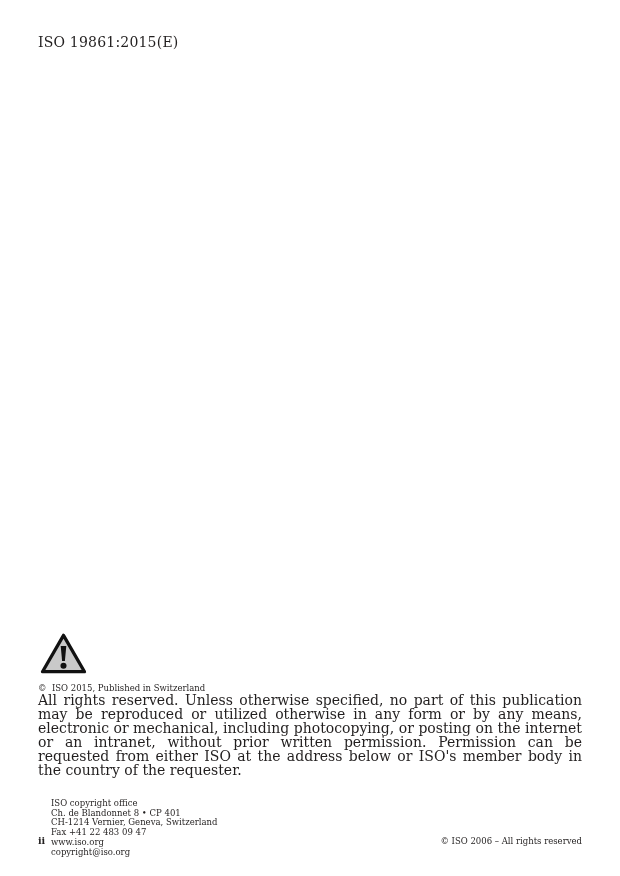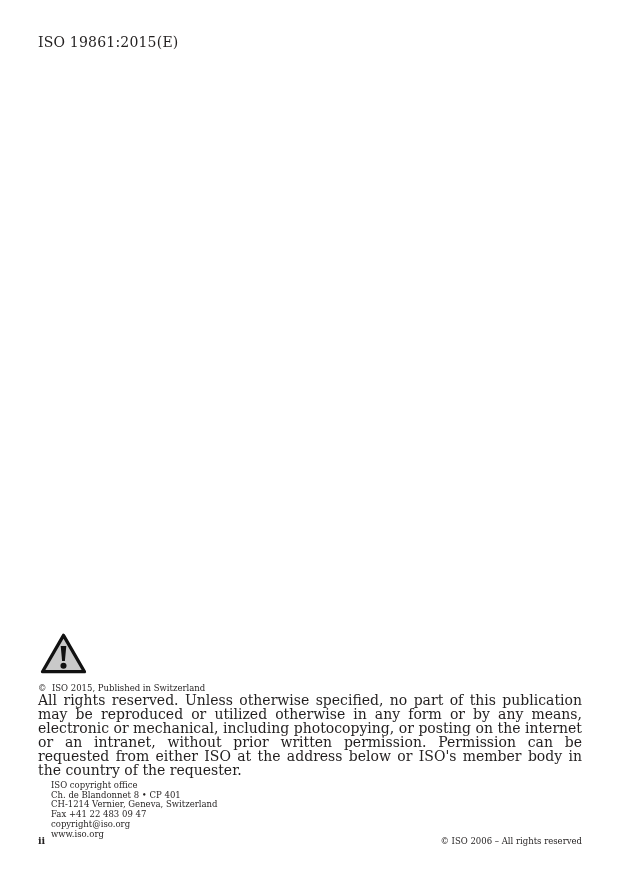--- a/index.html
+++ b/index.html
@@ -52,21 +52,21 @@
     margin-top: 8px;
     font-size: 8.5px;
     white-space: pre-wrap;
   }
   .rights-paragraph {
     font-size: 14px;
     line-height: 14px;
     text-align: justify;
   }
   .address-block {
-    margin-top: 4px;
+    margin-top: 22px;
     margin-left: 13px;
     font-size: 8.5px;
     line-height: 9.7px;
   }
   .page-footer {
     position: absolute;
     left: 38px;
     right: 38px;
     top: 835px;
     display: flex;
@@ -98,22 +98,22 @@
 
     <div class="published-line">©  ISO 2015, Published in Switzerland</div>
 
     <p class="rights-paragraph">All rights reserved. Unless otherwise specified, no part of this publication may be reproduced or utilized otherwise in any form or by any means, electronic or mechanical, including photocopying, or posting on the internet or an intranet, without prior written permission. Permission can be requested from either ISO at the address below or ISO's member body in the country of the requester.</p>
 
     <div class="address-block">
       <div>ISO copyright office</div>
       <div>Ch. de Blandonnet 8 • CP 401</div>
       <div>CH-1214 Vernier, Geneva, Switzerland</div>
       <div>Fax +41 22 483 09 47</div>
+      <div>www.iso.org</div>
       <div>copyright@iso.org</div>
-      <div>www.iso.org</div>
     </div>
 
   </div>
 
   <div class="page-footer">
     <span class="page-number">ii</span>
     <span class="footer-copyright">© ISO 2006 – All rights reserved</span>
   </div>
 
 </div>

